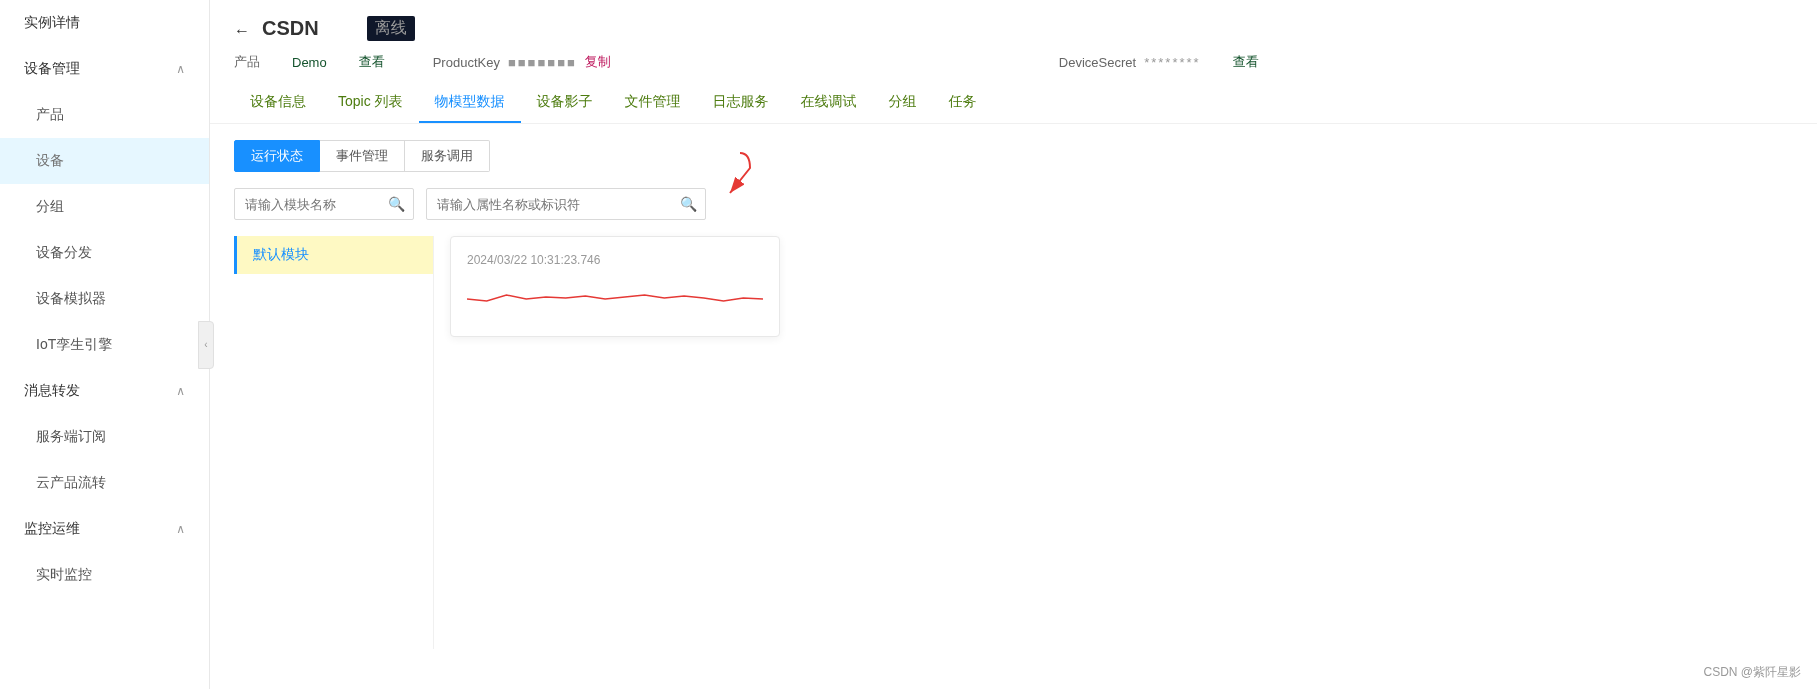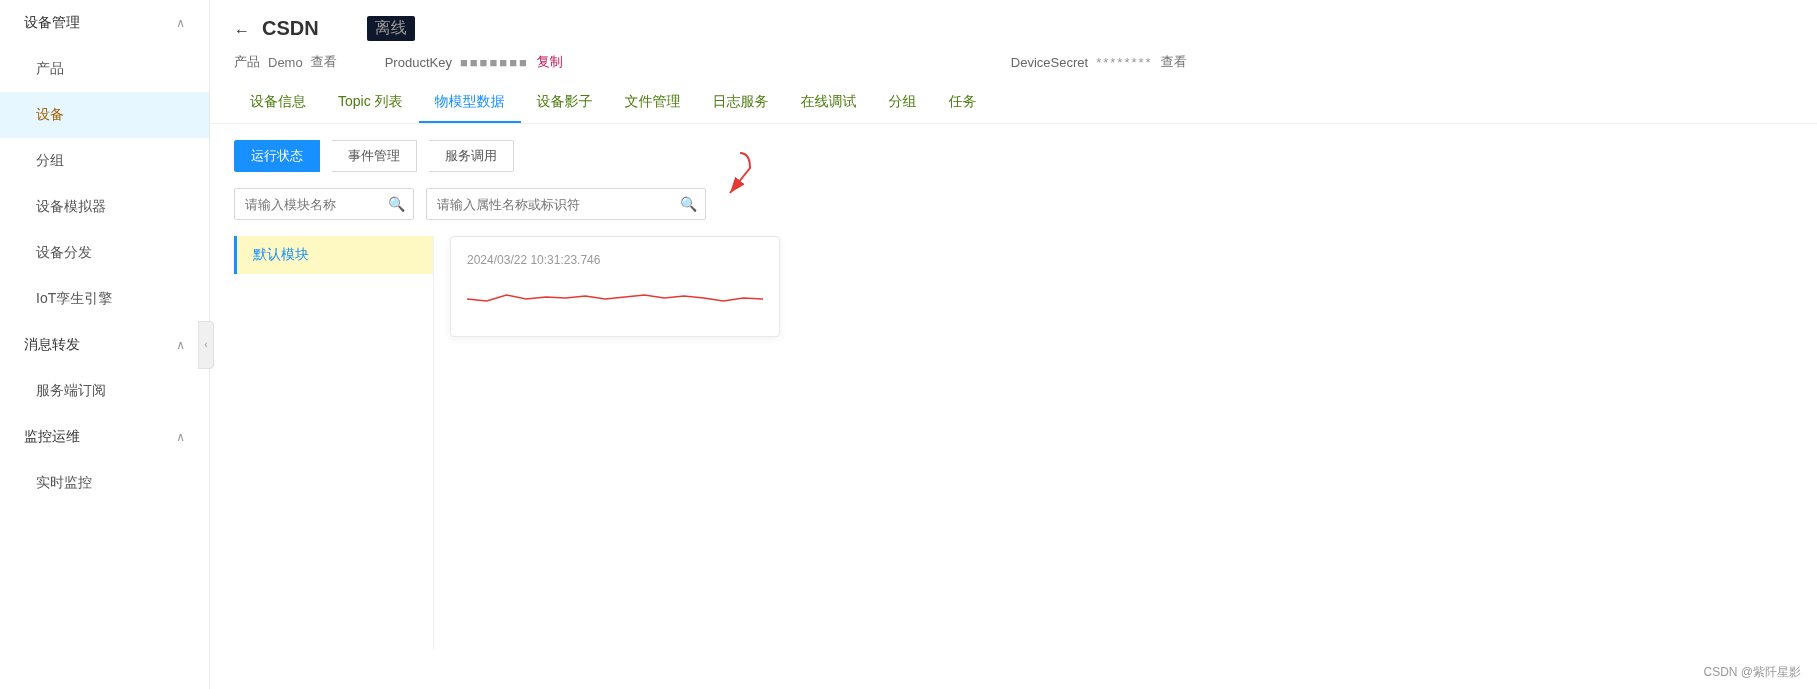--- a/index.html
+++ b/index.html
@@ -20,21 +20,21 @@
       cursor: pointer;
       color: #333;
       font-size: 14px;
       display: flex;
       align-items: center;
       justify-content: space-between;
     }
     .sidebar-item.active { background: #e6f7ff; color: #1890ff; font-weight: 500; }
     .sidebar-item.group-header { font-weight: 500; color: #333; }
     .sidebar-item.sub-item { padding-left: 36px; color: #555; }
-    .sidebar-item.sub-item.active { color: #a16207; background: #e6f7ff; }
+    .sidebar-item.sub-item.active { color: #737373; background: #e6f7ff; }
     .collapse-icon { font-size: 12px; color: #999; }
 
     
     .main {
       flex: 1;
       display: flex;
       flex-direction: column;
       background: #fff;
       overflow: hidden;
     }
@@ -79,21 +79,21 @@
       margin-bottom: 12px;
     }
     .meta-item {
       display: flex;
       align-items: center;
       gap: 8px;
       font-size: 13px;
       color: #666;
     }
     .meta-label { color: #666; }
-    .meta-link { color: #737373; cursor: pointer; text-decoration: none; }
+    .meta-link { color: #14532d; cursor: pointer; text-decoration: none; margin-left: 24px; }
     .meta-value { color: #333; }
     .masked-value { color: #999; letter-spacing: 2px; }
     .copy-btn {
       color: #be185d;
       cursor: pointer;
       font-size: 13px;
       background: none;
       border: none;
       padding: 0;
     }
@@ -122,21 +122,21 @@
     .content-area {
       flex: 1;
       padding: 16px 24px;
       overflow-y: auto;
       background: #fff;
     }
 
     
     .sub-tabs {
       display: flex;
-      gap: 12px;
+      gap: 0;
       margin-bottom: 16px;
     }
     .sub-tab {
       padding: 6px 16px;
       cursor: pointer;
       color: #555;
       border: 1px solid #d9d9d9;
       font-size: 13px;
       background: #fff;
     }
@@ -336,48 +336,54 @@
       cursor: pointer;
       z-index: 10;
       color: #999;
       font-size: 10px;
     }
   </style>
 </head>
 <body>
 
 <div class="sidebar">
+  <div class="sidebar-item">
+    <span>实例详情</span>
+  </div>
   <div class="sidebar-item group-header">
     <span>设备管理</span>
     <span class="collapse-icon">∧</span>
   </div>
   <div class="sidebar-item sub-item">
     <span>产品</span>
   </div>
   <div class="sidebar-item sub-item active">
     <span>设备</span>
   </div>
   <div class="sidebar-item sub-item">
     <span>分组</span>
   </div>
   <div class="sidebar-item sub-item">
+    <span>设备分发</span>
+  </div>
+  <div class="sidebar-item sub-item">
     <span>设备模拟器</span>
-  </div>
-  <div class="sidebar-item sub-item">
-    <span>设备分发</span>
   </div>
   <div class="sidebar-item sub-item">
     <span>IoT孪生引擎</span>
   </div>
   <div class="sidebar-item group-header">
     <span>消息转发</span>
     <span class="collapse-icon">∧</span>
   </div>
   <div class="sidebar-item sub-item">
     <span>服务端订阅</span>
+  </div>
+  <div class="sidebar-item sub-item">
+    <span>云产品流转</span>
   </div>
   <div class="sidebar-item group-header">
     <span>监控运维</span>
     <span class="collapse-icon">∧</span>
   </div>
   <div class="sidebar-item sub-item">
     <span>实时监控</span>
   </div>
 </div>
 

